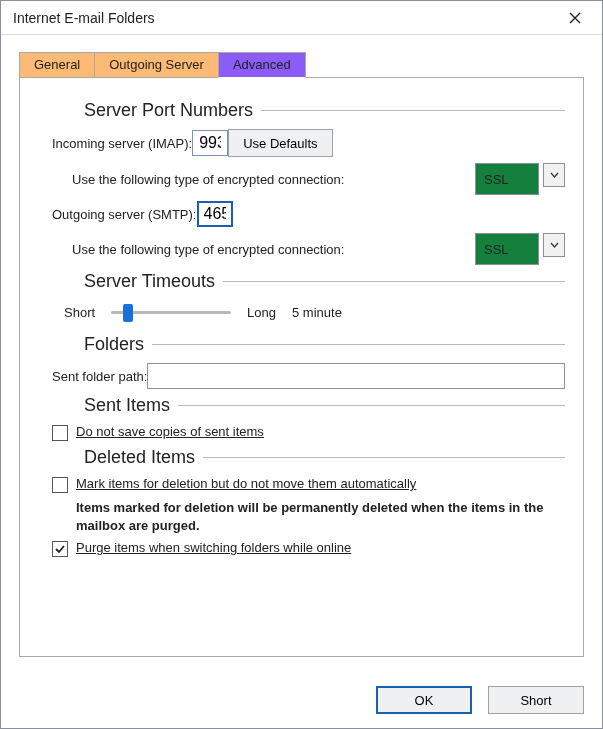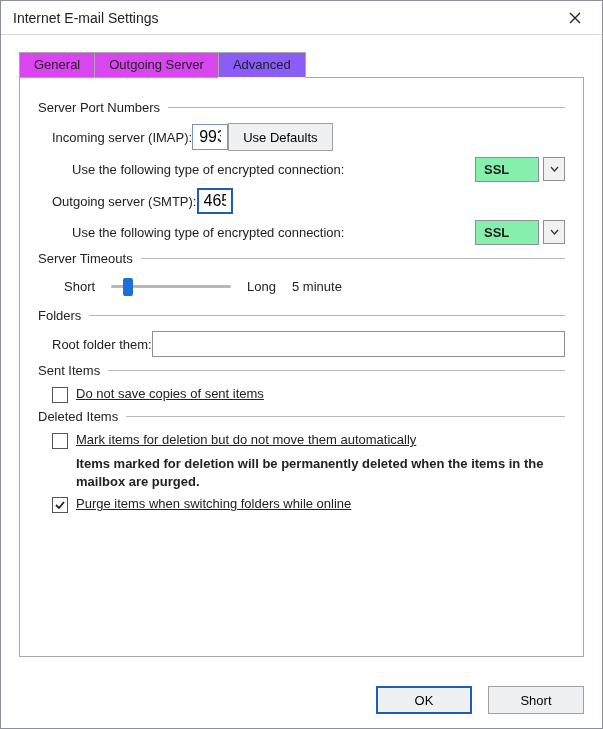--- a/index.html
+++ b/index.html
@@ -43,21 +43,21 @@
   .tabs {
     display: flex;
     align-items: flex-end;
     height: 28px;
     position: relative;
   }
   .tab {
     padding: 4px 14px 5px 14px;
     border: 1px solid #a8a8a8;
     border-bottom: none;
-    background: #d946ef;
+    background: #fdba74;
     margin-right: -1px;
     font-size: 13px;
     cursor: pointer;
     position: relative;
   }
   .tab.active {
     background: #8b5cf6;
     border-bottom: 1px solid #fff;
     z-index: 2;
     top: 1px;
@@ -68,21 +68,22 @@
     min-height: 580px;
   }
   .group-label {
     display: flex;
     align-items: center;
     margin: 6px 0 8px 0;
   }
   .group-label .lbl {
     padding-right: 8px;
     white-space: nowrap;
-    font-size: 13px;
+    font-size: 18px;
+    margin-left: 46px;
   }
   .group-label .line {
     flex: 1;
     border-top: 1px solid #b8b8b8;
     height: 0;
   }
   .row {
     display: flex;
     align-items: center;
     margin: 6px 0 6px 14px;
@@ -113,27 +114,26 @@
   }
   .btn.primary {
     border: 2px solid #1a5fb4;
     padding: 0 26px;
   }
   .select-wrap {
     display: inline-flex;
   }
   .select-value {
     border: 1px solid #8a8f99;
-    background: #86efac;
-    height: 25px;
+    background: #15803d;
+    height: 32px;
     min-width: 64px;
     padding: 2px 8px;
     display: inline-flex;
     align-items: center;
-    font-weight: bold;
   }
   .select-btn {
     width: 22px; height: 24px;
     border: 1px solid #8a8f99;
     margin-left: 4px;
     background: #f1f1f1;
     display: inline-flex; align-items: center; justify-content: center;
     cursor: pointer;
   }
   .select-btn svg { width: 9px; height: 6px; }
@@ -201,21 +201,21 @@
     gap: 16px;
     padding: 10px 18px 14px 0;
   }
   .buttons .btn { min-width: 96px; }
 </style>
 </head>
 <body>
 
 <div class="window">
   <div class="titlebar">
-    <span class="title-text">Internet E-mail Settings</span>
+    <span class="title-text">Internet E-mail Folders</span>
     <div class="close-btn">
       <svg viewBox="0 0 12 12">
           <path d="M1 1 L11 11 M11 1 L1 11" stroke="#222" stroke-width="1.4" fill="none"></path>
         </svg>
     </div>
   </div>
 
   <div class="content">
     <div class="tabs">
       <div class="tab">General</div>
@@ -279,21 +279,21 @@
         </div>
         <span>Long</span>
         <span>5 minute</span>
       </div>
 
       <div class="group-label">
         <span class="lbl">Folders</span>
         <span class="line"></span>
       </div>
       <div class="row">
-        <span>Root folder them:</span>
+        <span>Sent folder path:</span>
         <input class="text-input" value="" style="">
       </div>
 
       <div class="group-label">
         <span class="lbl">Sent Items</span>
         <span class="line"></span>
       </div>
       <div class="checkbox-row">
         <span class="checkbox">
           

